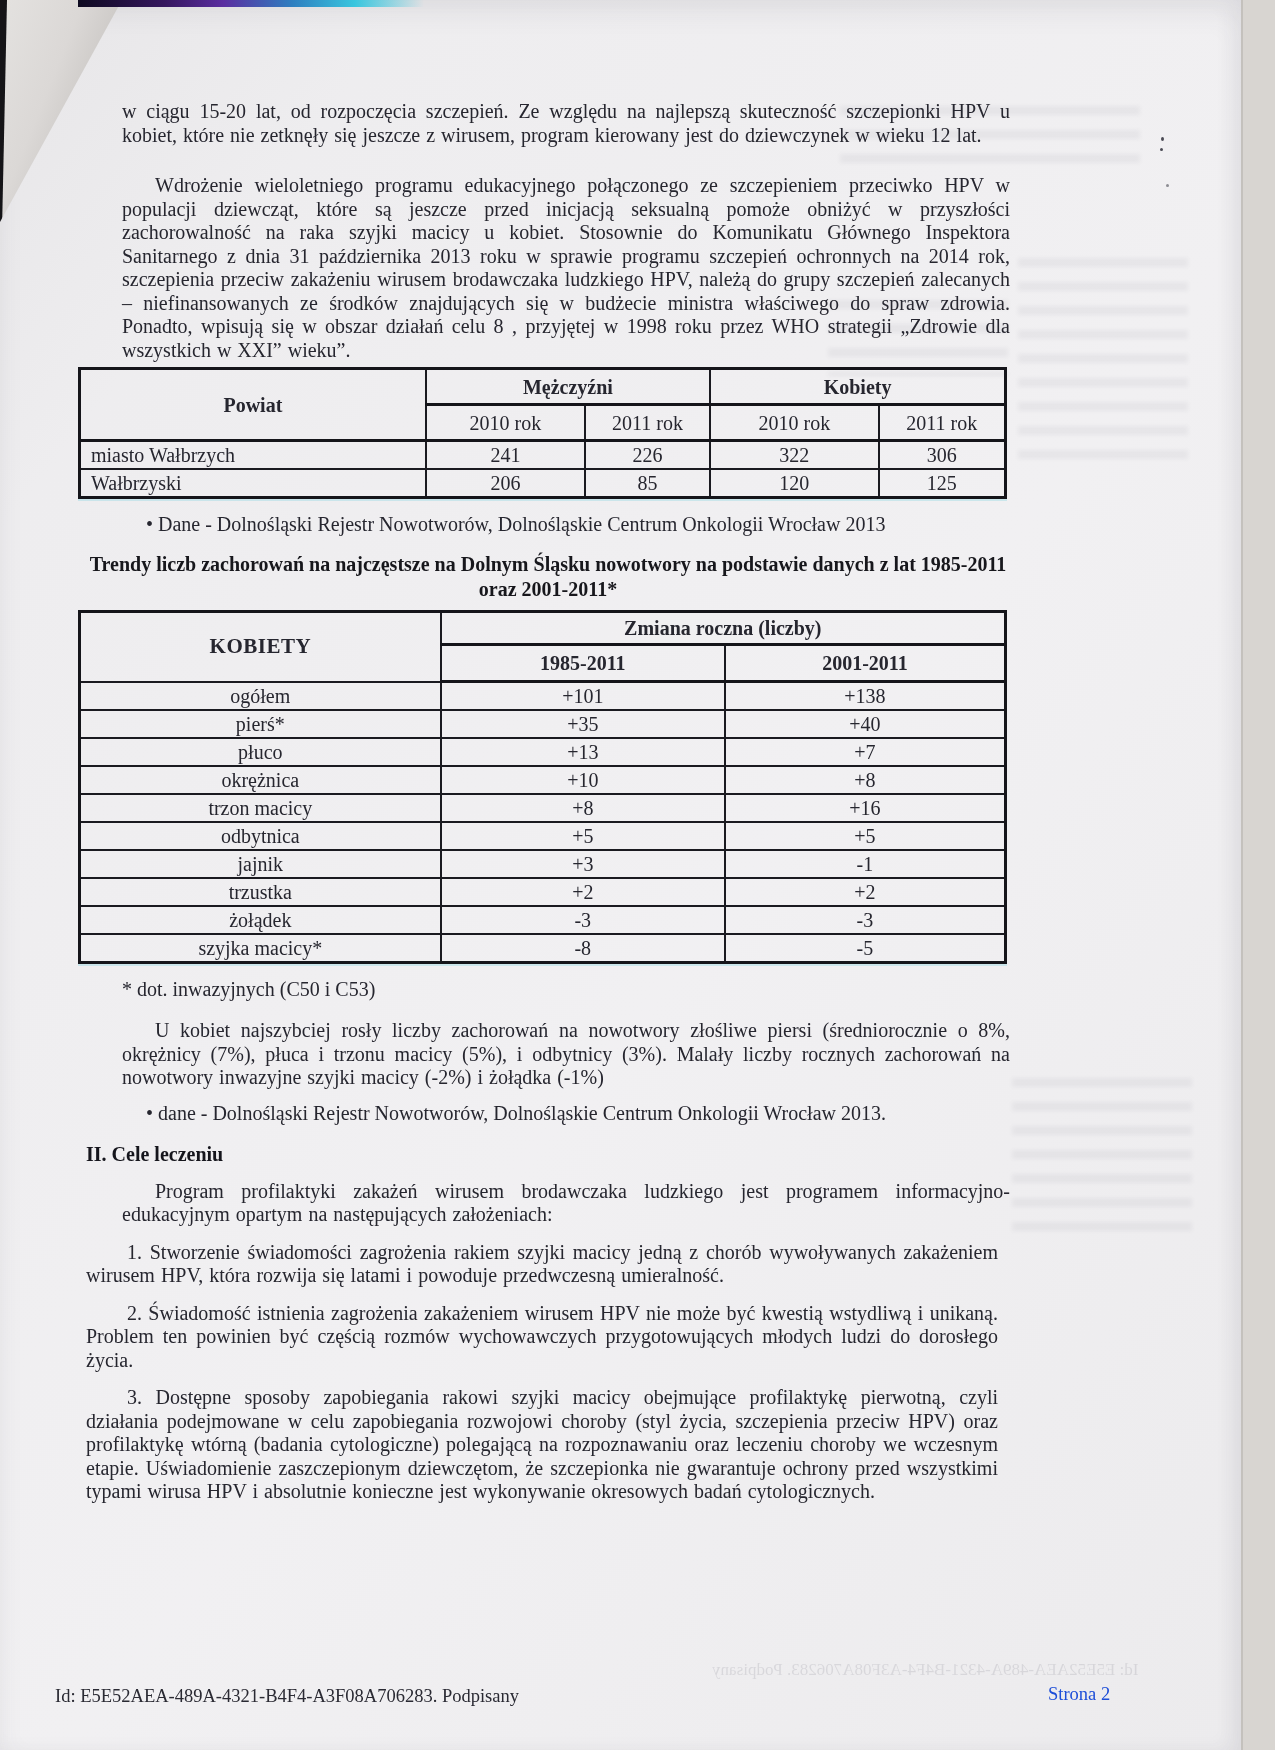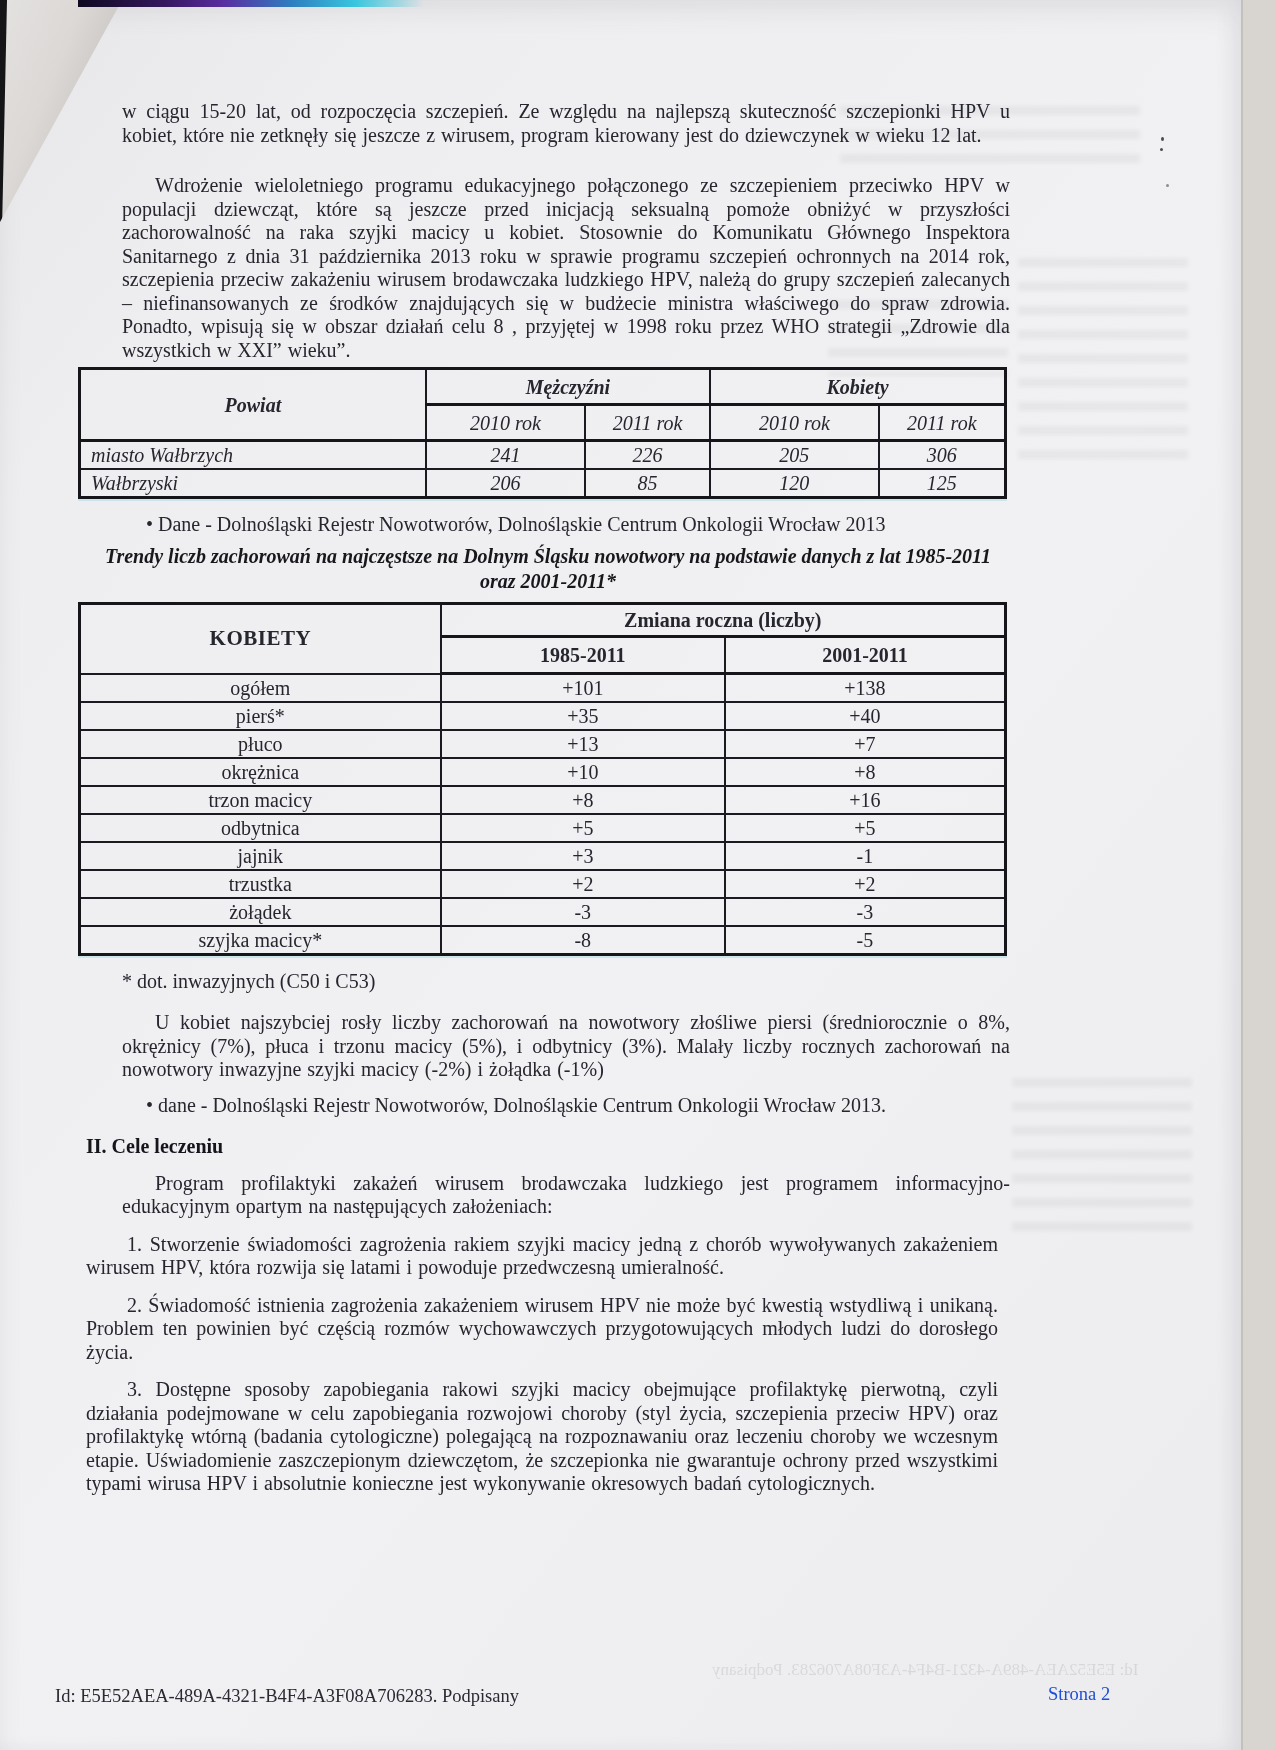--- a/index.html
+++ b/index.html
@@ -71,27 +71,27 @@
   .doc-table{
     border-collapse:collapse;table-layout:fixed;width:929px;margin-left:-8px;
     box-shadow:0 2px 0 rgba(90,205,220,.25);
   }
   .doc-table,".doc-table *"{color:#1f1f28;}
   .doc-table{border:3px solid #15151a;}
   .doc-table th,.doc-table td{
     border:2px solid #1a1a20;font-size:20px;text-align:center;padding:0;
     font-weight:normal;line-height:1.1;
   }
-  .t1{margin-top:5px;font-style:italic;}
+  .t1{margin-top:5px;}
   .t1 .h1 th{height:33px;font-weight:bold;border-bottom:3px solid #15151a;}
   .t1 .h2 td{height:33px;border-bottom:3px solid #15151a;}
   .t1 .dr td{height:26px;}
   .t1 .row-label{text-align:left;padding-left:10px;}
   .src-note{margin:14px 0 0 60px;font-size:20px;}
-  .t2-title{margin-top:8px;font-style:italic;}
+  .t2-title{margin-top:16px;}
   .t2{margin-top:8px;}
   .t2 .g1r th{height:30px;font-weight:bold;border-bottom:3px solid #15151a;}
   .t2 .h2 td{height:34px;font-weight:bold;border-bottom:3px solid #15151a;}
   .t2 .kob{font-weight:bold;font-size:21px;letter-spacing:.5px;}
   .t2 .dr td{height:26px;}
   .footnote{margin:14px 0 0 36px;font-size:20px;}
   .sec-heading{margin:18px 0 0 0;font-size:20px;font-weight:bold;color:#15151c;}
   .point{
     margin:14px 12px 0 0;font-size:20px;line-height:23.5px;
     text-align:justify;text-indent:41px;word-spacing:1px;
@@ -133,21 +133,21 @@
         <tr class="h2">
           <td>2010 rok</td>
           <td>2011 rok</td>
           <td>2010 rok</td>
           <td>2011 rok</td>
         </tr>
         <tr class="dr">
           <td class="row-label">miasto Wałbrzych</td>
           <td>241</td>
           <td>226</td>
-          <td>205</td>
+          <td>322</td>
           <td>306</td>
         </tr>
         <tr class="dr">
           <td class="row-label">Wałbrzyski</td>
           <td>206</td>
           <td>85</td>
           <td>120</td>
           <td>125</td>
         </tr>
       </tbody>

